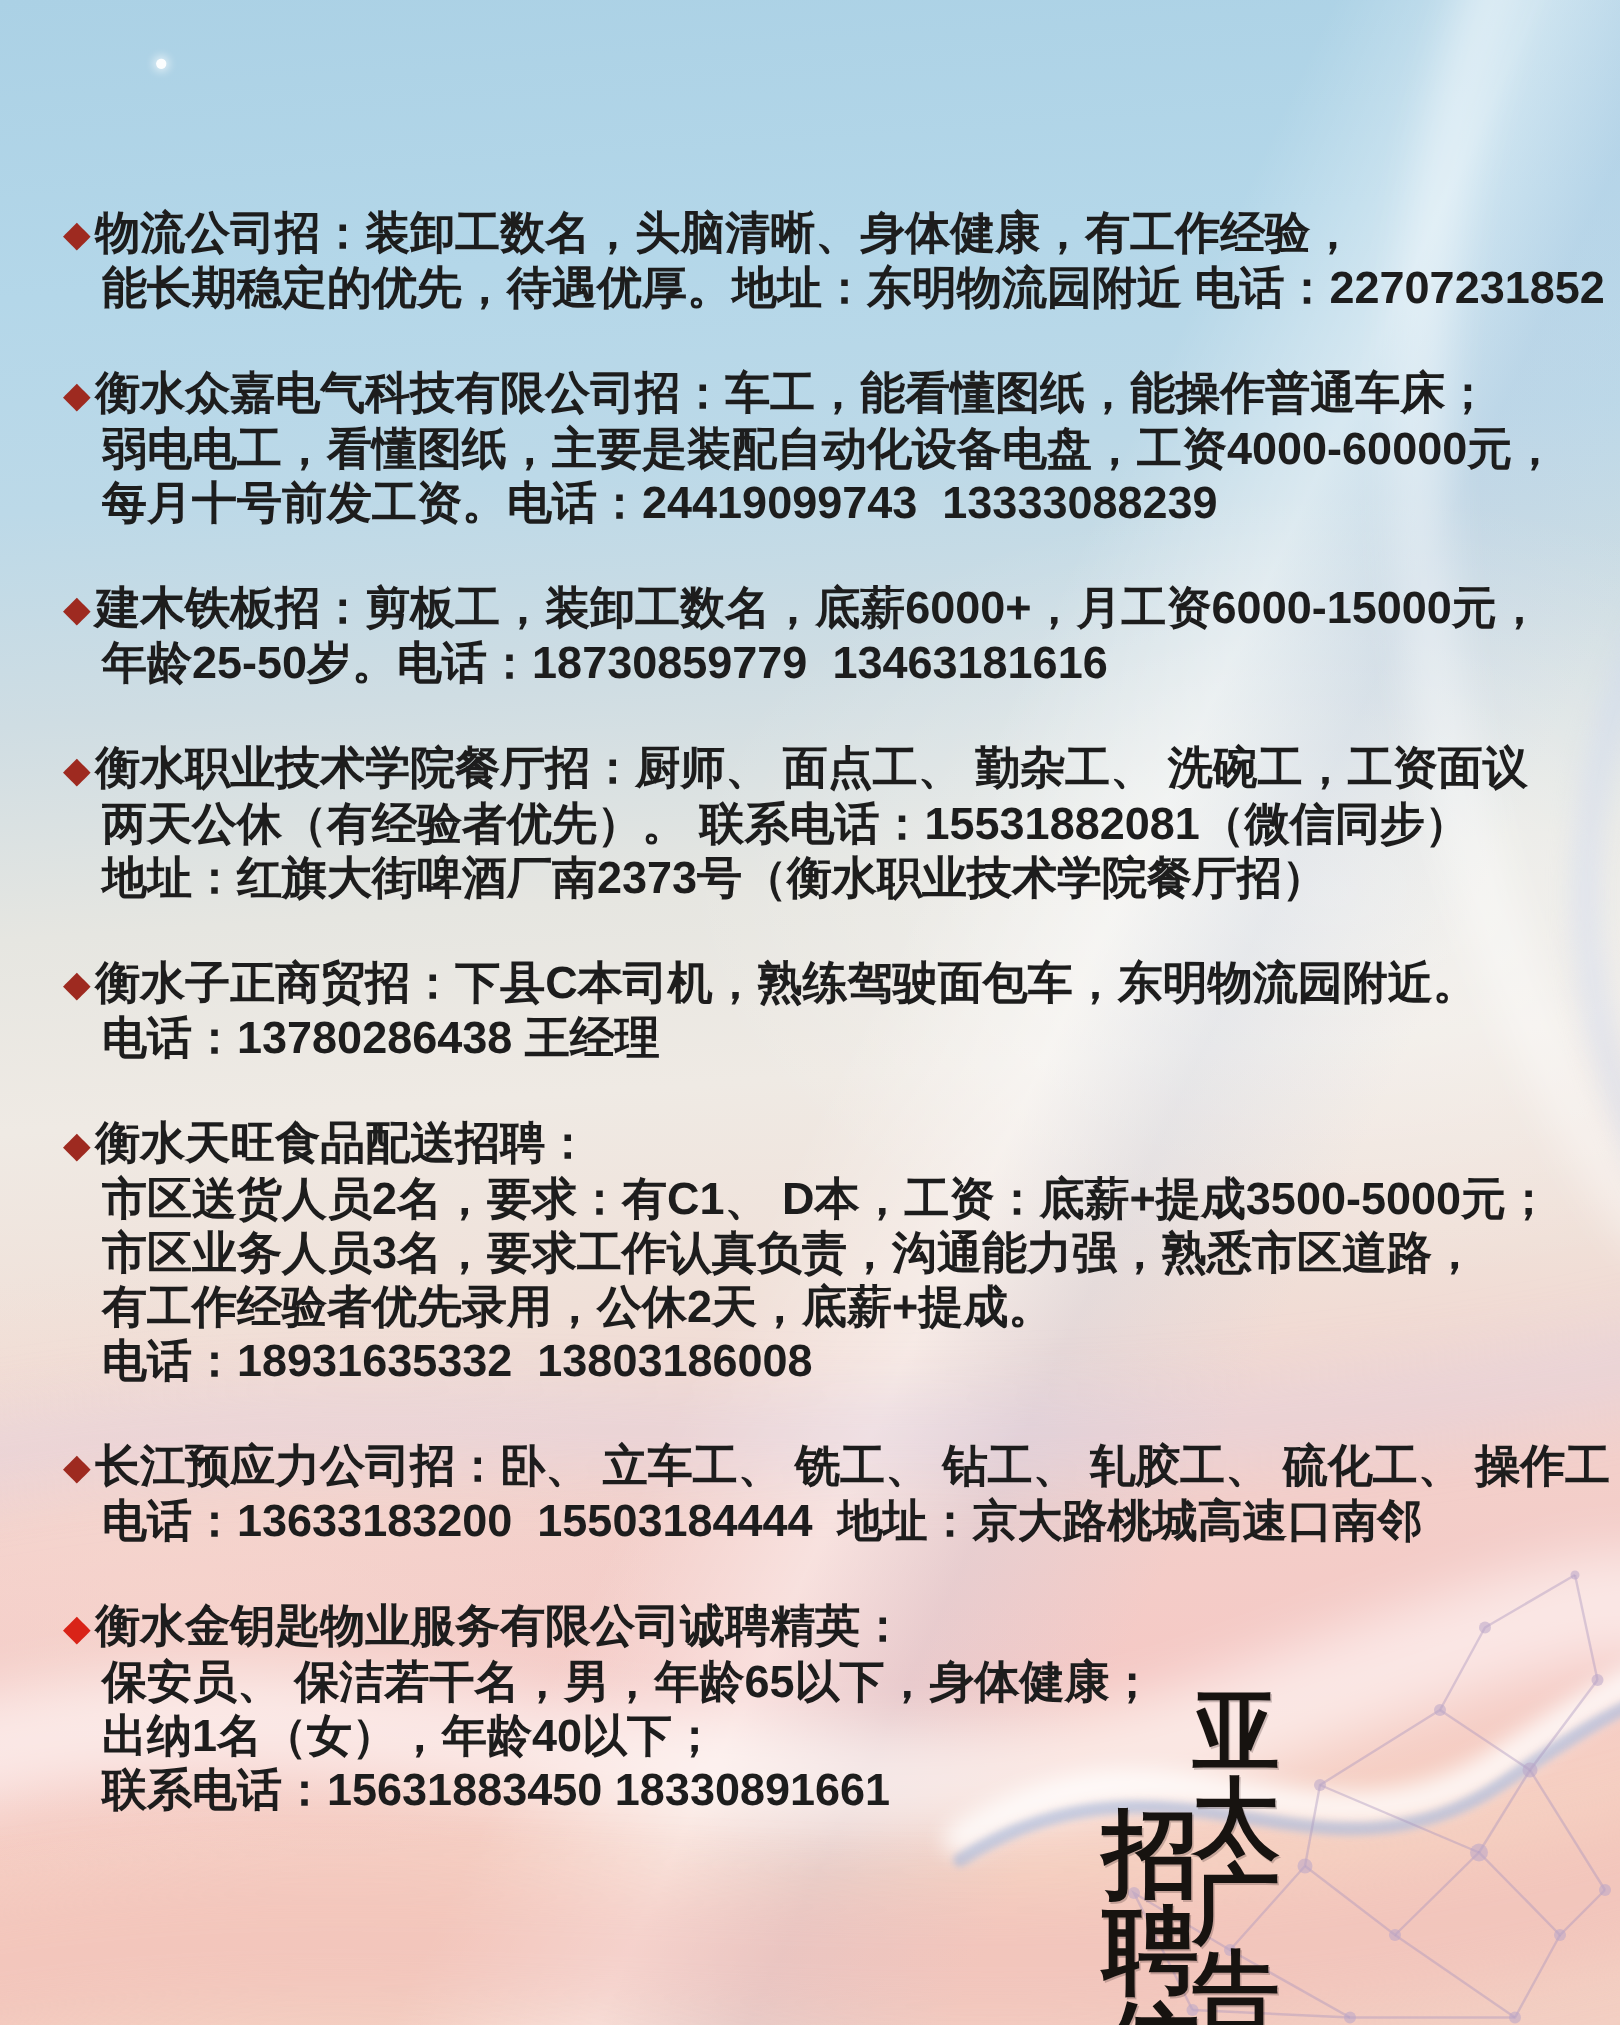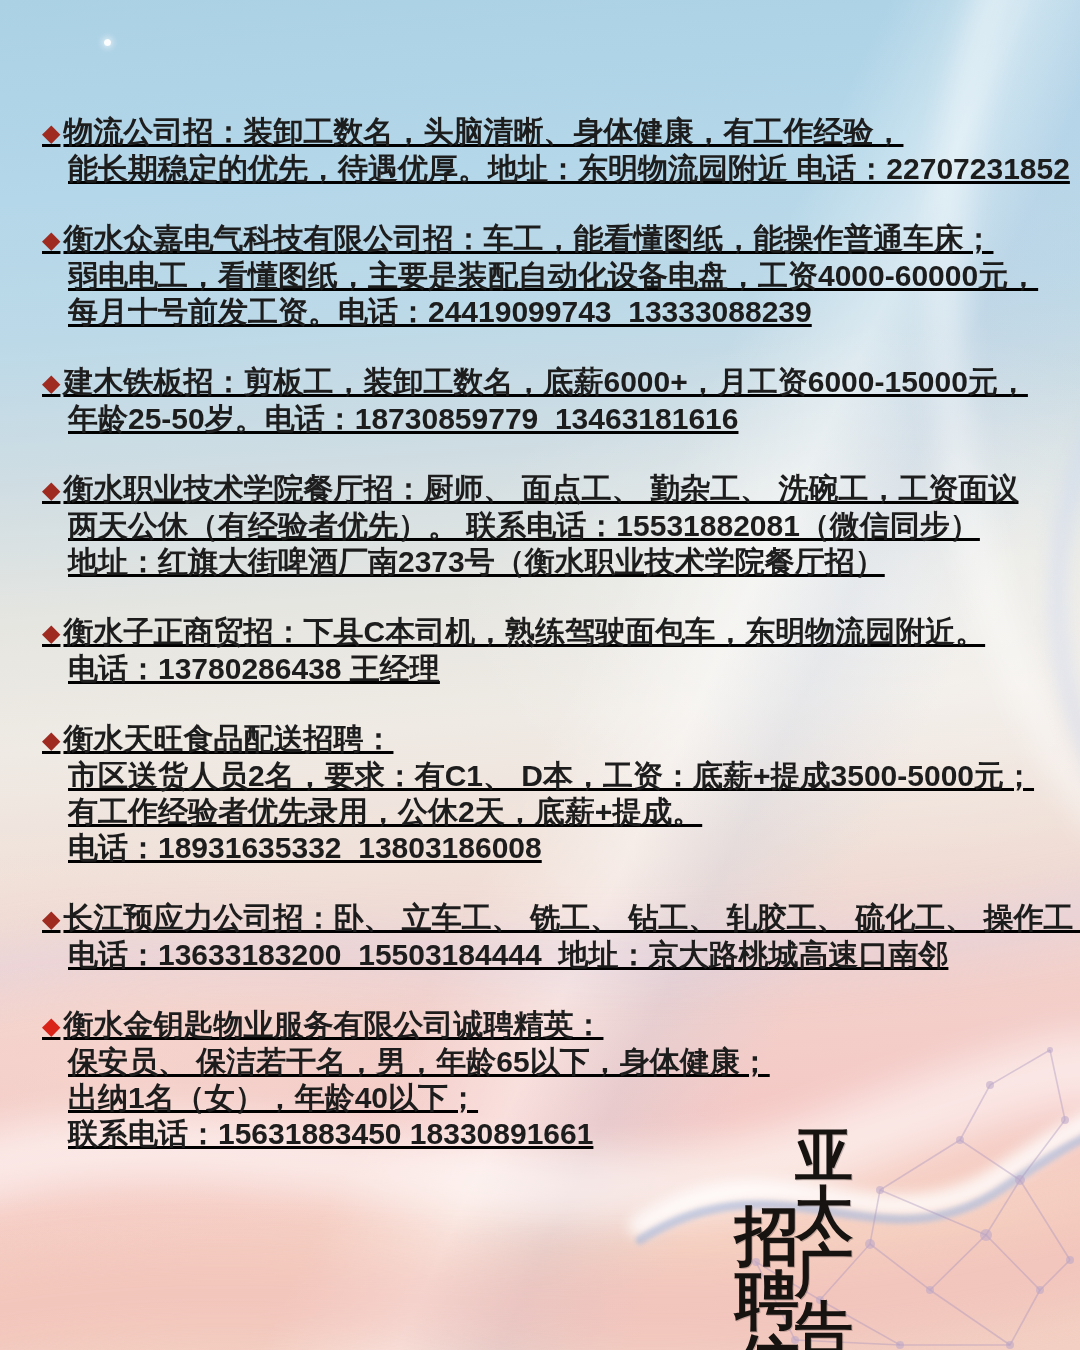--- a/index.html
+++ b/index.html
@@ -13,21 +13,21 @@
       radial-gradient(ellipse 620px 380px at 82% 44%, rgba(255,255,255,0.45), rgba(255,255,255,0) 70%),
       radial-gradient(ellipse 500px 300px at 10% 78%, rgba(247,214,206,0.55), rgba(247,214,206,0) 70%),
       linear-gradient(176deg,
         #abd1e5 0%, #b4d7e9 14%, #bcd9e8 24%, #cfdde3 34%,
         #e6e6e1 44%, #efeae4 53%, #f0e0d8 63%, #f3cfca 74%,
         #f5c9c5 82%, #f6d2c2 91%, #f3cfc3 100%);
   }
   .bg-layer{position:absolute;inset:0;pointer-events:none;}
   .sparkle{position:absolute;left:104px;top:39px;width:7px;height:7px;border-radius:50%;
     background:rgba(255,255,255,0.95);box-shadow:0 0 6px 2px rgba(255,255,255,0.6);}
-  .content{position:absolute;top:114px;left:42px;right:16px;text-decoration:underline;}
+  .content{position:absolute;top:138px;left:42px;right:16px;}
   .listing{margin:0 0 34px 0;color:#1d1d1d;font-size:30px;line-height:36px;font-weight:bold;}
   .listing .line{white-space:pre;padding-left:26px;}
   .listing .line.first{padding-left:0;}
   .bullet{color:#9e2a20;font-size:24px;margin-right:3px;vertical-align:1px;}
   .listing:last-child .bullet{color:#d92318;}
   .brand{position:absolute;color:#171310;font-weight:900;text-shadow:1px 1px 0 rgba(60,40,40,0.25);}
   .brand-line1{position:absolute;left:795px;top:1126px;font-size:58px;letter-spacing:4px;line-height:1;}
   .brand-line2{position:absolute;left:735px;top:1204px;font-size:64px;letter-spacing:2px;line-height:1;}
 </style>
 </head>
@@ -108,20 +108,21 @@
     </div>
 
     <div class="listing">
       <div class="line first"><span class="bullet">◆</span><span>衡水子正商贸招：下县C本司机，熟练驾驶面包车，东明物流园附近。</span></div>
       <div class="line">电话：13780286438 王经理</div>
     </div>
 
     <div class="listing">
       <div class="line first"><span class="bullet">◆</span><span>衡水天旺食品配送招聘：</span></div>
       <div class="line">市区送货人员2名，要求：有C1、 D本，工资：底薪+提成3500-5000元；</div>
+      <div class="line">市区业务人员3名，要求工作认真负责，沟通能力强，熟悉市区道路，</div>
       <div class="line">有工作经验者优先录用，公休2天，底薪+提成。</div>
       <div class="line">电话：18931635332  13803186008</div>
     </div>
 
     <div class="listing">
       <div class="line first"><span class="bullet">◆</span><span>长江预应力公司招：卧、 立车工、 铣工、 钻工、 轧胶工、 硫化工、 操作工，</span></div>
       <div class="line">电话：13633183200  15503184444  地址：京大路桃城高速口南邻</div>
     </div>
 
     <div class="listing">

